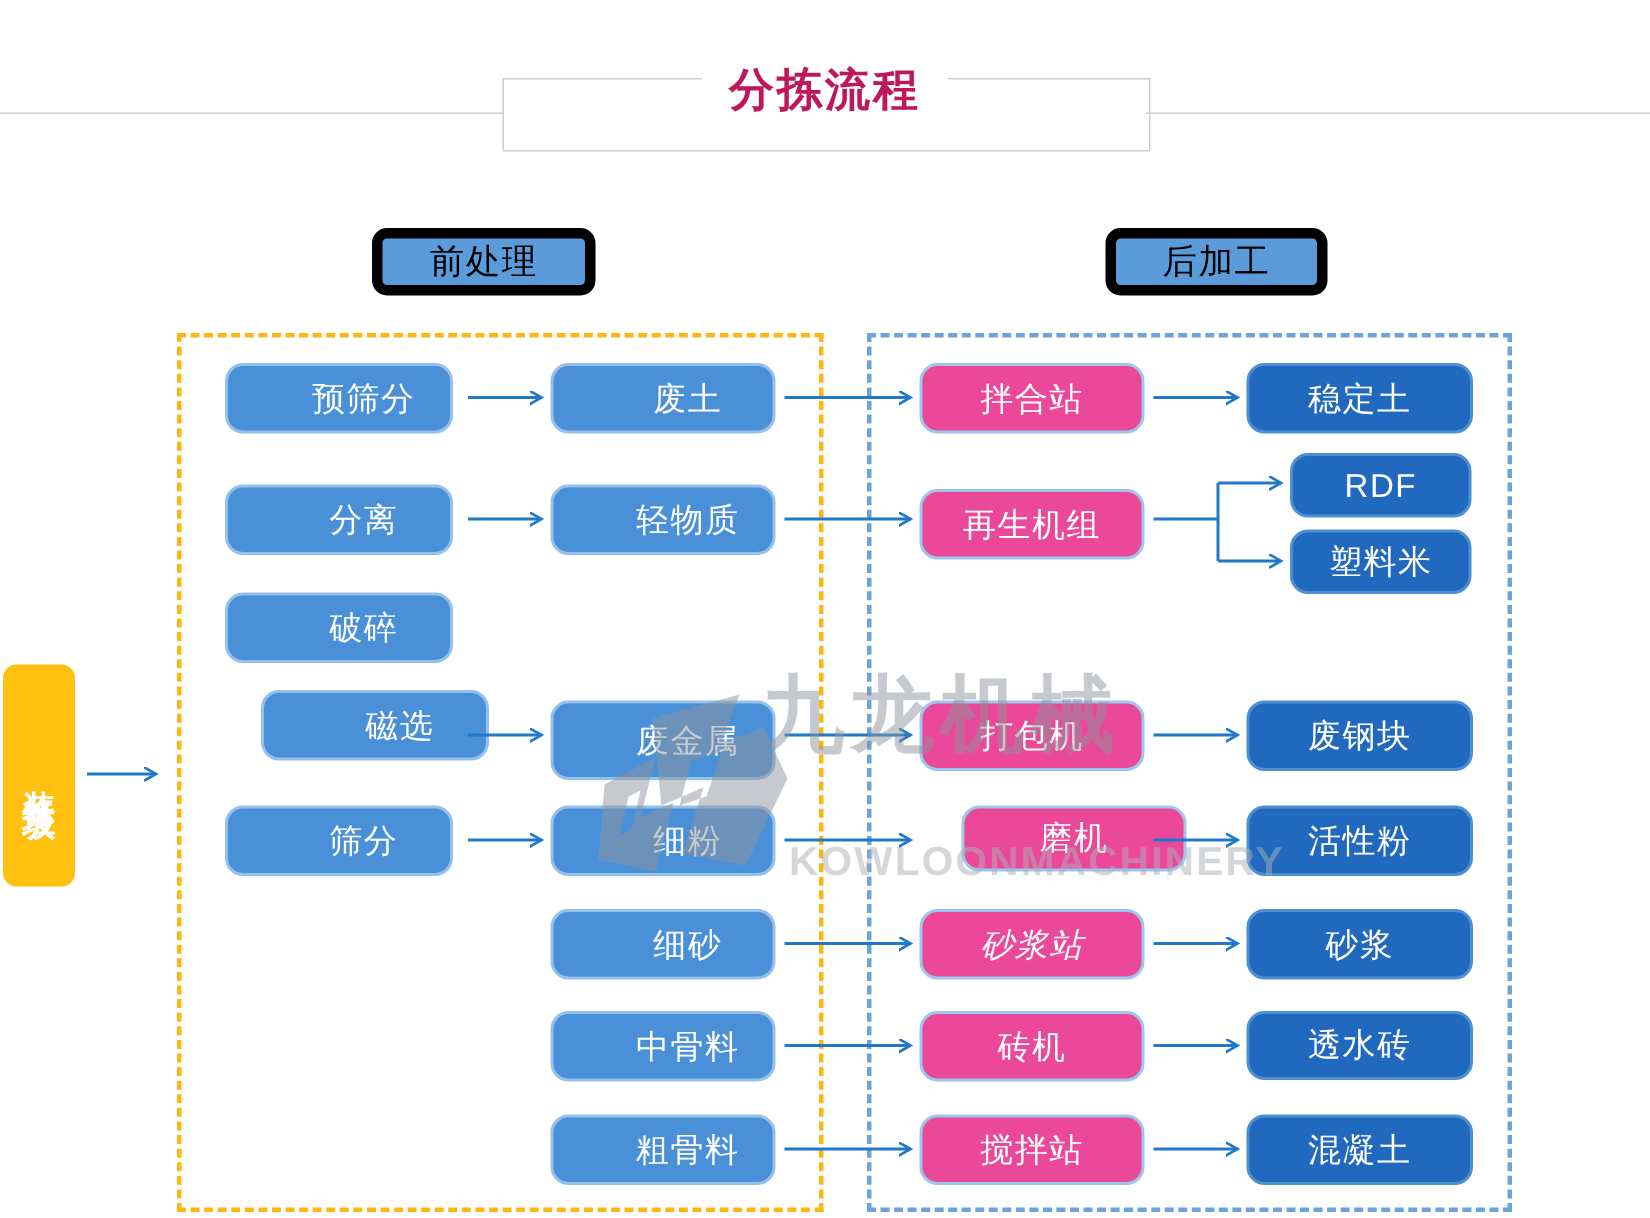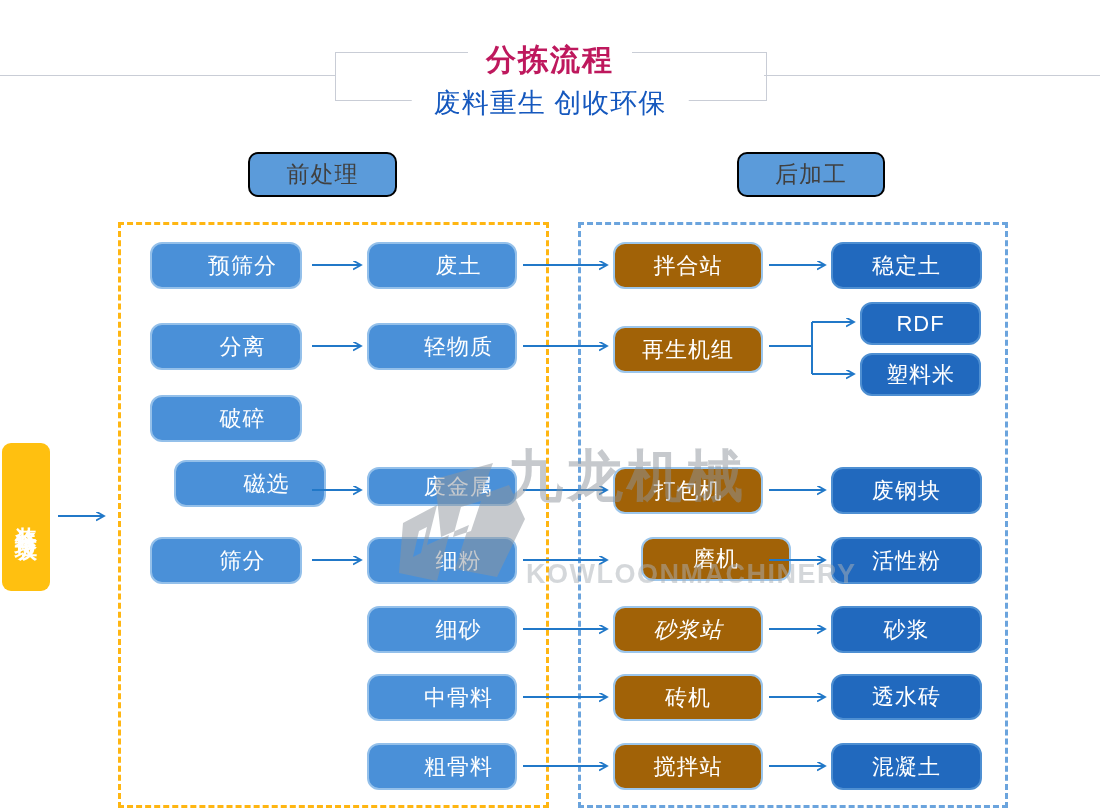--- a/index.html
+++ b/index.html
@@ -14,76 +14,75 @@
     position:absolute;left:50%;transform:translateX(-50%);top:40px;z-index:3;
     background:#fff;padding:0 18px;font-size:30px;font-weight:bold;color:#be185d;letter-spacing:2px;white-space:nowrap;
   }
   #sub-title{
     position:absolute;left:50%;transform:translateX(-50%);top:85px;z-index:3;
     background:#fff;padding:0 22px;font-size:27px;color:#1558be;letter-spacing:1px;white-space:nowrap;
   }
   
   .section-btn{
     position:absolute;display:flex;align-items:center;justify-content:center;
-    background:#5b9bda;border:2px solid #000000;border-radius:10px;color:#404040;font-size:23px;box-sizing:border-box;letter-spacing:1px;text-align:center;
+    background:#5b9bda;border:7px solid #000000;border-radius:10px;color:#000000;font-size:23px;box-sizing:border-box;letter-spacing:1px;text-align:center;
   }
   
   .region{position:absolute;box-sizing:border-box;}
   #pre-region{left:118px;top:222px;width:431px;height:586px;border:3px dashed #ffb612;}
   #post-region{left:578px;top:222px;width:430px;height:586px;border:3px dashed #6ba4dd;}
   
   #source-box{
     position:absolute;left:2px;top:443px;width:48px;height:148px;background:#ffc010;border-radius:9px;
     display:flex;align-items:center;justify-content:center;color:#fff;font-size:22px;font-weight:bold;
     writing-mode:vertical-rl;text-orientation:upright;letter-spacing:4px;
   }
   
   .node{
     position:absolute;display:flex;align-items:center;justify-content:center;box-sizing:border-box;
     color:#fff;font-size:22px;border-radius:12px;letter-spacing:1px;white-space:nowrap;z-index:2;
   }
   .c-light{background:#4a90d8;border:2px solid #94c0ea;padding-left:33px;}
-  .c-mid{background:#a16207;border:2px solid #9cc6ec;}
+  .c-mid{background:#ec4899;border:2px solid #9cc6ec;}
   .c-dark{background:#2169be;border:2px solid #4e8fd2;}
   
   #arrow-layer{position:absolute;left:0;top:0;z-index:4;pointer-events:none;}
   
   #watermark{position:absolute;left:395px;top:455px;width:520px;height:145px;opacity:0.5;pointer-events:none;z-index:5;}
   #wm-cn{position:absolute;left:112px;top:-16px;font-size:56px;font-weight:bold;color:#8e959c;letter-spacing:4px;white-space:nowrap;}
   #wm-en{position:absolute;left:131px;top:104px;font-size:27px;font-weight:bold;color:#abb1b7;letter-spacing:1.5px;white-space:nowrap;}
   #wm-logo{position:absolute;left:2px;top:6px;}
 </style>
 </head>
 <body>
 
 <div id="stage">
 
   <div class="hline" style="left:0;top:75px;width:336px;"></div>
   <div class="hline" style="left:764px;top:75px;width:336px;"></div>
   <div id="title-frame"></div>
   <div id="main-title">分拣流程</div>
-  <div id="sub-title">废料重生 创收环保</div>
 
   <div class="section-btn" style="left:248px;top:152px;width:149px;height:45px;">前处理</div>
   <div class="section-btn" style="left:737px;top:152px;width:148px;height:45px;">后加工</div>
 
   <div id="pre-region" class="region"></div>
   <div id="post-region" class="region"></div>
 
   <div id="source-box">装修垃圾</div>
 
   <div class="node c-light" style="left:150px;top:242px;width:152px;height:47px;">预筛分</div>
   <div class="node c-light" style="left:150px;top:323px;width:152px;height:47px;">分离</div>
   <div class="node c-light" style="left:150px;top:395px;width:152px;height:47px;">破碎</div>
   <div class="node c-light" style="left:150px;top:460px;width:152px;height:47px;margin-left:24px;">磁选</div>
   <div class="node c-light" style="left:150px;top:537px;width:152px;height:47px;">筛分</div>
 
   <div class="node c-light" style="left:367px;top:242px;width:150px;height:47px;">废土</div>
   <div class="node c-light" style="left:367px;top:323px;width:150px;height:47px;">轻物质</div>
-  <div class="node c-light" style="left:367px;top:467px;width:150px;height:39px;">废金属</div>
+  <div class="node c-light" style="left:367px;top:467px;width:150px;height:53px;">废金属</div>
   <div class="node c-light" style="left:367px;top:537px;width:150px;height:47px;">细粉</div>
   <div class="node c-light" style="left:367px;top:606px;width:150px;height:47px;">细砂</div>
   <div class="node c-light" style="left:367px;top:674px;width:150px;height:47px;">中骨料</div>
   <div class="node c-light" style="left:367px;top:743px;width:150px;height:47px;">粗骨料</div>
 
   <div class="node c-mid" style="left:613px;top:242px;width:150px;height:47px;">拌合站</div>
   <div class="node c-mid" style="left:613px;top:326px;width:150px;height:47px;">再生机组</div>
   <div class="node c-mid" style="left:613px;top:467px;width:150px;height:47px;">打包机</div>
   <div class="node c-mid" style="left:613px;top:537px;width:150px;height:44px;margin-left:28px;">磨机</div>
   <div class="node c-mid" style="left:613px;top:606px;width:150px;height:47px;font-style:italic;">砂浆站</div>

